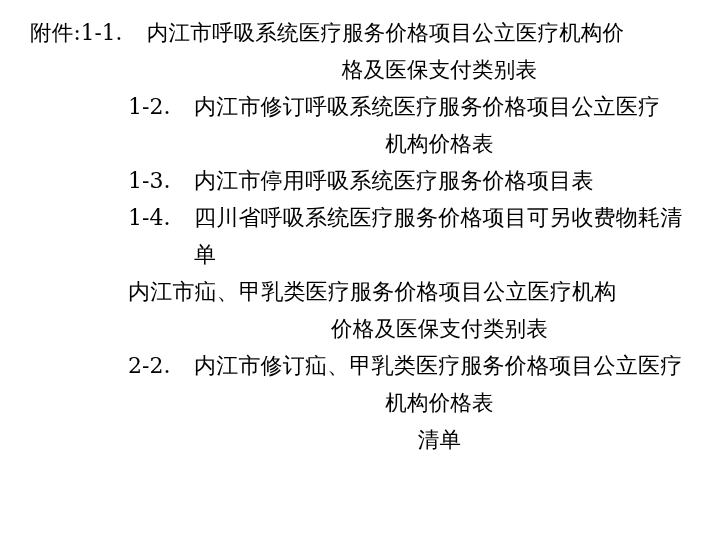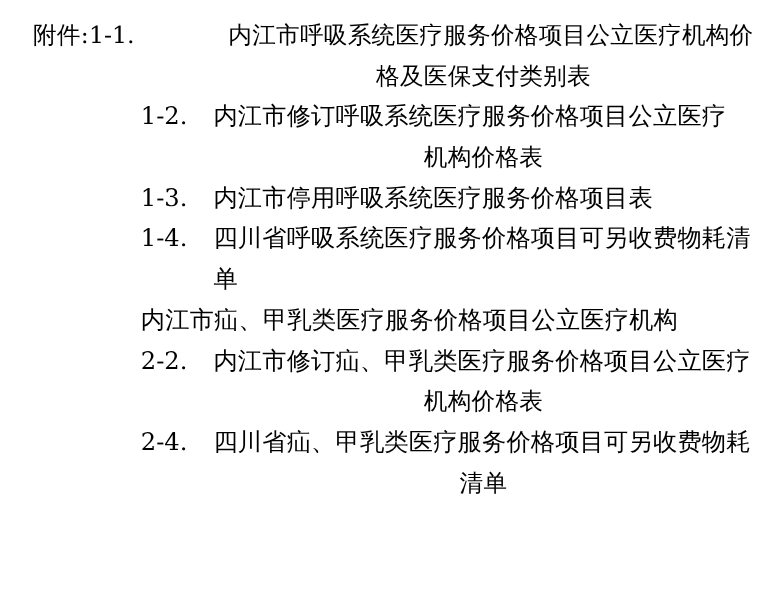--- a/index.html
+++ b/index.html
@@ -31,21 +31,20 @@
     line-height: 37px;
     letter-spacing: 0.2px;
   }
   .attach-label {
     flex: 0 0 auto;
     white-space: nowrap;
   }
   .attach-first-text {
     flex: 1 1 auto;
     text-indent: 0;
-    text-align: right;
   }
   .item {
     display: flex;
     align-items: flex-start;
     font-size: 22px;
     line-height: 37px;
     letter-spacing: 0.2px;
   }
   .item-num {
     flex: 0 0 auto;
@@ -97,30 +96,27 @@
     </div>
 
     <div class="item indent-items">
       <span class="item-num">1-4.</span>
       <span class="item-text">四川省呼吸系统医疗服务价格项目可另收费物耗清单</span>
     </div>
 
     <div class="item indent-items">
       <span class="item-text">内江市疝、甲乳类医疗服务价格项目公立医疗机构</span>
     </div>
+    <div class="cont-line">价格及医保支付类别表</div>
 
     <div class="item indent-items">
       <span class="item-num">2-2.</span>
       <span class="item-text">内江市修订疝、甲乳类医疗服务价格项目公立医疗</span>
     </div>
     <div class="cont-line">机构价格表</div>
 
     <div class="item indent-items">
     </div>
 
-    <div class="item indent-items">
-      <span class="item-num">2-4.</span>
-      <span class="item-text">四川省疝、甲乳类医疗服务价格项目可另收费物耗</span>
-    </div>
     <div class="cont-line">清单</div>
 
   </div>
 </div>
 
 </body></html>

